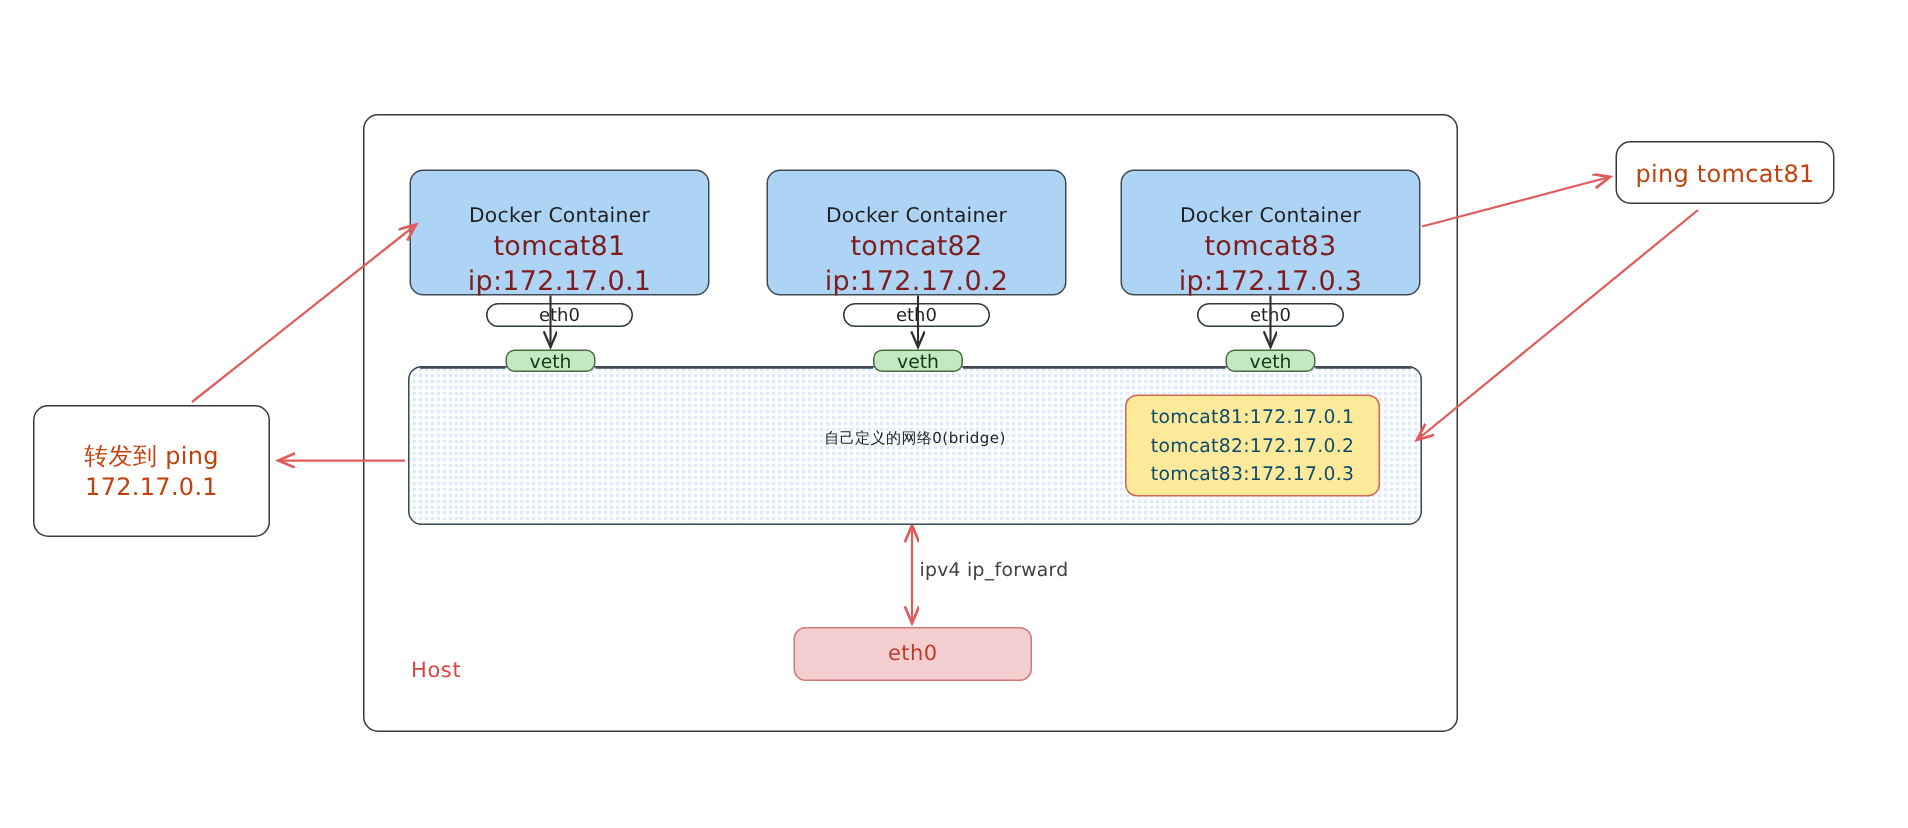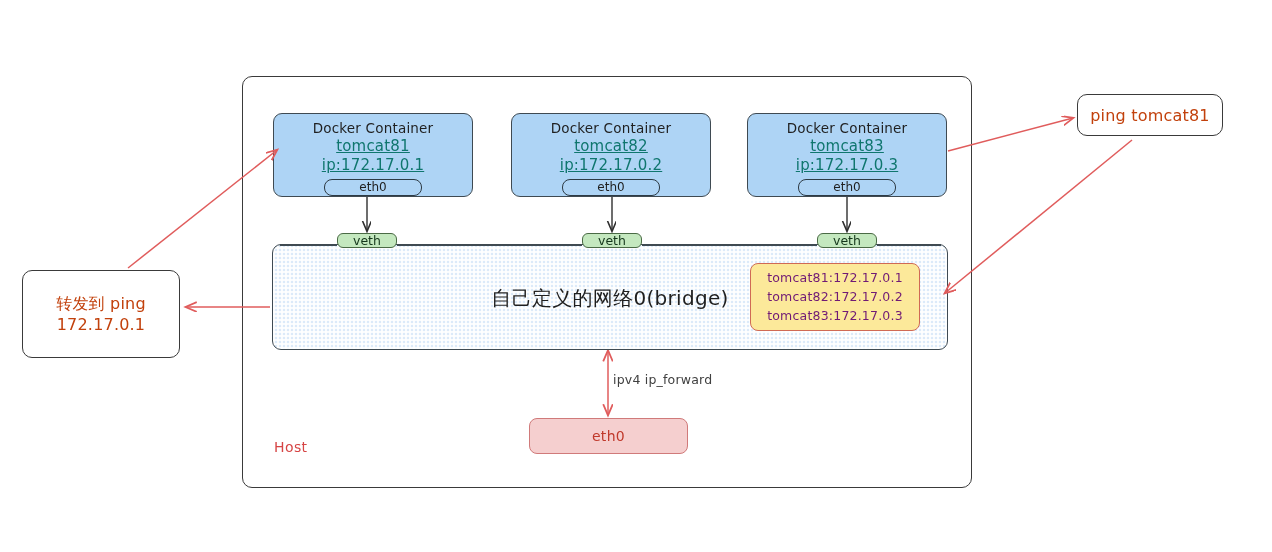--- a/index.html
+++ b/index.html
@@ -44,35 +44,34 @@
     font-size: 14px;
     letter-spacing: 0.4px;
   }
   
   .container-box {
     width: 200px;
     height: 84px;
     border: 1.8px solid #3f4a52;
     border-radius: 9px;
     background: #aed4f5;
-    padding-top: 6px;
+    padding-top: 22px;
     justify-content: flex-start;
   }
   .c-title {
     font-size: 13.5px;
     color: #1f1f1f;
     line-height: 1.28;
     letter-spacing: 0.2px;
   }
   .c-name, .c-ip {
-    font-size: 15px;
-    color: #0f766e;
+    font-size: 18px;
+    color: #7f1d1d;
     line-height: 1.28;
     letter-spacing: 0.2px;
-    text-decoration: underline;
   }
   .c-eth {
     margin-top: 3px;
     width: 96px;
     height: 23px;
     border: 1.6px solid #2d3a44;
     border-radius: 8px;
     background: transparent;
     display: flex;
     align-items: center;
@@ -96,21 +95,21 @@
     background-image:
       repeating-linear-gradient(0deg, rgba(255,255,255,0.85) 0 2px, rgba(255,255,255,0) 2px 4px),
       repeating-linear-gradient(90deg, rgba(255,255,255,0.85) 0 2px, rgba(255,255,255,0) 2px 4px);
   }
   #bridge-label {
     position: absolute;
     left: 272px;
     top: 285px;
     width: 676px;
     text-align: center;
-    font-size: 20px;
+    font-size: 10px;
     color: #1f1f1f;
     letter-spacing: 0.3px;
   }
   
   .veth-box {
     width: 60px;
     height: 15px;
     border: 1.6px solid #4a6a45;
     border-radius: 6px;
     background: #c4e8bf;
@@ -129,21 +128,21 @@
     width: 170px;
     height: 68px;
     border: 1.6px solid #d06a55;
     border-radius: 8px;
     background: #fce99a;
     justify-content: center;
     gap: 1px;
   }
   .ip-row {
     font-size: 12.5px;
-    color: #701a75;
+    color: #0c4a6e;
     line-height: 1.42;
     letter-spacing: 0.2px;
   }
   
   #host-eth0 {
     left: 529px;
     top: 418px;
     width: 159px;
     height: 36px;
     border: 1.6px solid #d07a7a;

